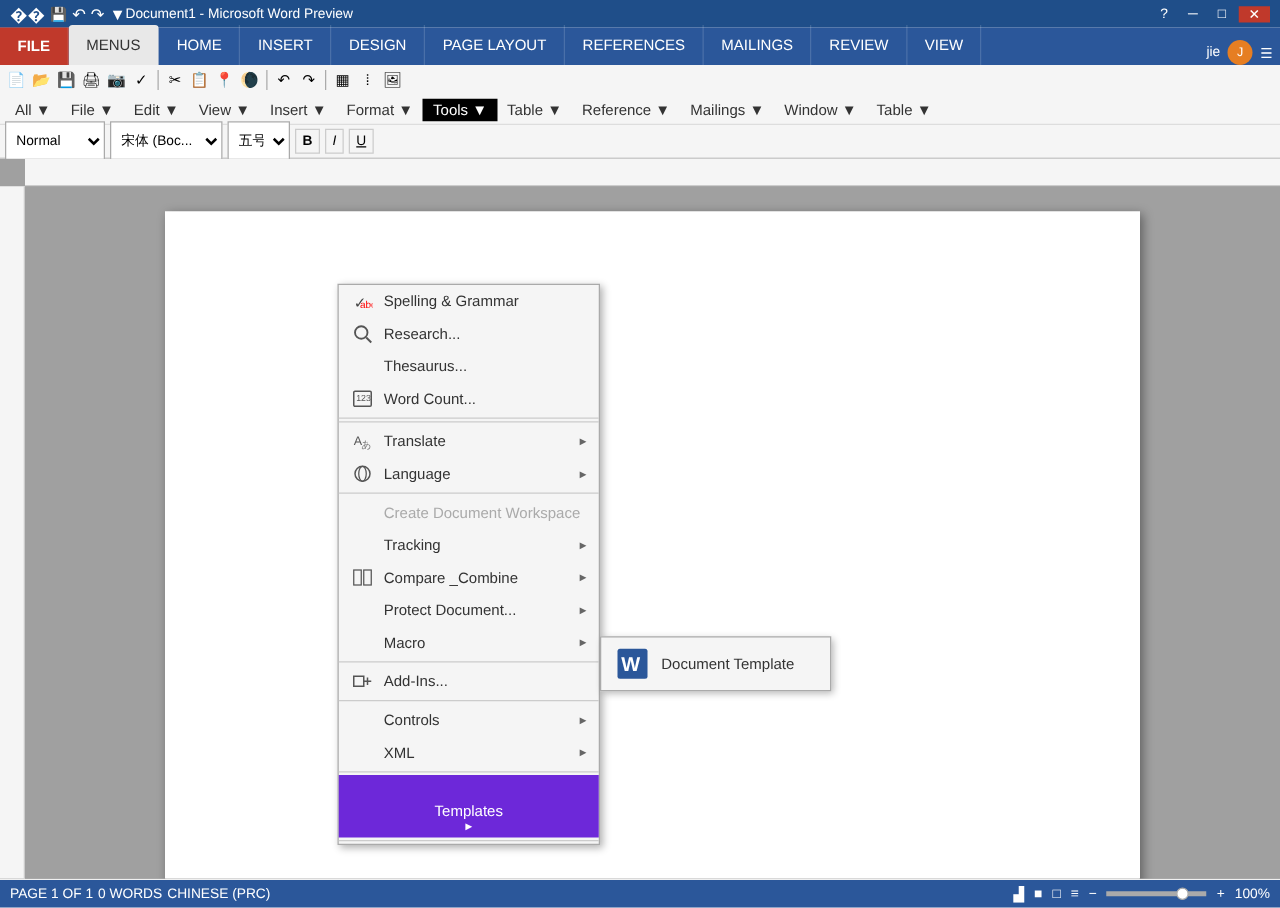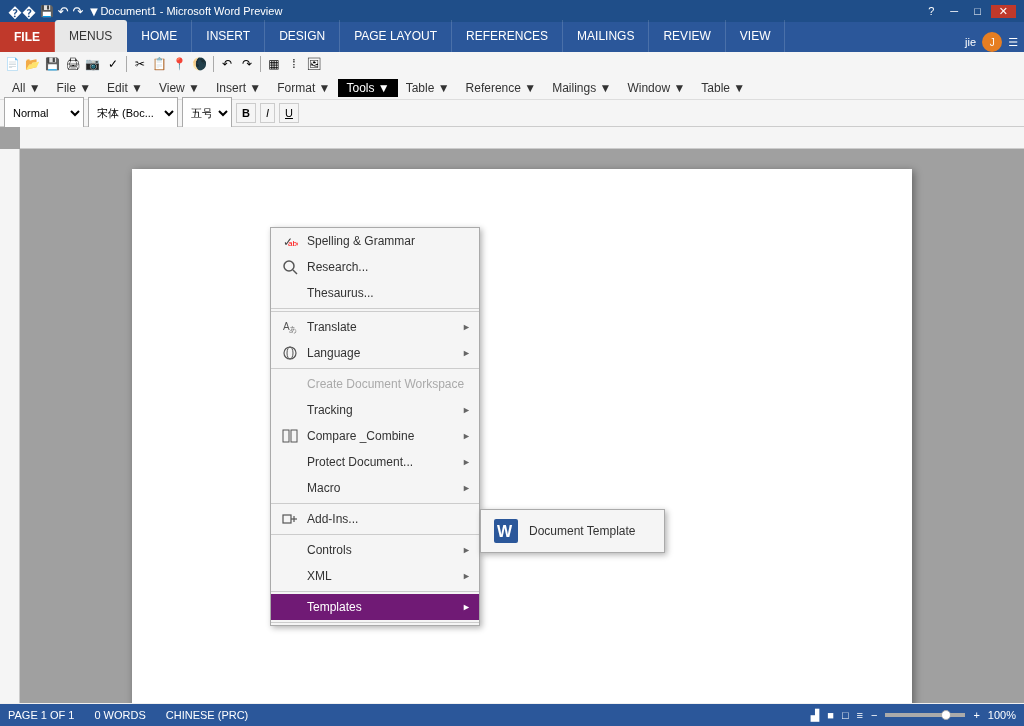--- a/index.html
+++ b/index.html
@@ -155,21 +155,21 @@
 
     
     #statusbar {
       background: #2b579a;
       height: 22px;
       display: flex;
       align-items: center;
       padding: 0 8px;
       color: white;
       font-size: 11px;
-      gap: 20px;
+      gap: 4px;
       position: absolute;
       bottom: 0; left: 0; right: 0;
     }
     #statusbar .right { margin-left: auto; display: flex; gap: 8px; align-items: center; }
 
     
     #tools-dropdown {
       position: absolute;
       top: 100px;
       left: 270px;
@@ -187,21 +187,21 @@
       cursor: pointer;
       position: relative;
       min-height: 24px;
       color: #333;
     }
     .dd-item.disabled { color: #aaa; cursor: default; }
     .dd-item .dd-icon { width: 22px; height: 18px; margin-right: 6px; display: flex; align-items: center; justify-content: center; flex-shrink: 0; }
     .dd-item .dd-label { flex: 1; }
     .dd-item .dd-arrow { font-size: 9px; color: #666; }
     .dd-sep { height: 1px; background: #ccc; margin: 2px 0; }
-    .dd-item.active-item { background: #701a75; color: white; }
+    .dd-item.active-item { background: #6d28d9; color: white; flex-direction: column; }
     .dd-item.active-item .dd-arrow { color: white; }
 
     
     #templates-submenu {
       position: absolute;
       top: 382px;
       left: 480px;
       background: #f5f5f5;
       border: 1px solid #aaa;
       box-shadow: 2px 2px 6px rgba(0,0,0,0.3);
@@ -341,20 +341,29 @@
             <circle cx="7" cy="7" r="5" fill="none" stroke="#555" stroke-width="1.5"></circle>
             <line x1="11" y1="11" x2="15" y2="15" stroke="#555" stroke-width="1.5"></line>
           </svg>
       </span>
       <span class="dd-label">Research...</span>
     </div>
     <div class="dd-item">
       <span class="dd-icon"></span>
       <span class="dd-label">Thesaurus...</span>
     </div>
+    <div class="dd-item">
+      <span class="dd-icon">
+        <svg width="16" height="16" viewBox="0 0 16 16">
+            <rect x="1" y="2" width="14" height="12" rx="1" fill="none" stroke="#555" stroke-width="1.2"></rect>
+            <text x="3" y="10" font-size="7" fill="#555">123</text>
+          </svg>
+      </span>
+      <span class="dd-label">Word Count...</span>
+    </div>
     <div class="dd-sep"></div>
     <div class="dd-sep"></div>
     <div class="dd-item">
       <span class="dd-icon">
         <svg width="16" height="16" viewBox="0 0 16 16">
             <text x="1" y="11" font-size="10" fill="#555">A</text>
             <text x="7" y="13" font-size="8" fill="#777">あ</text>
           </svg>
       </span>
       <span class="dd-label">Translate</span>

